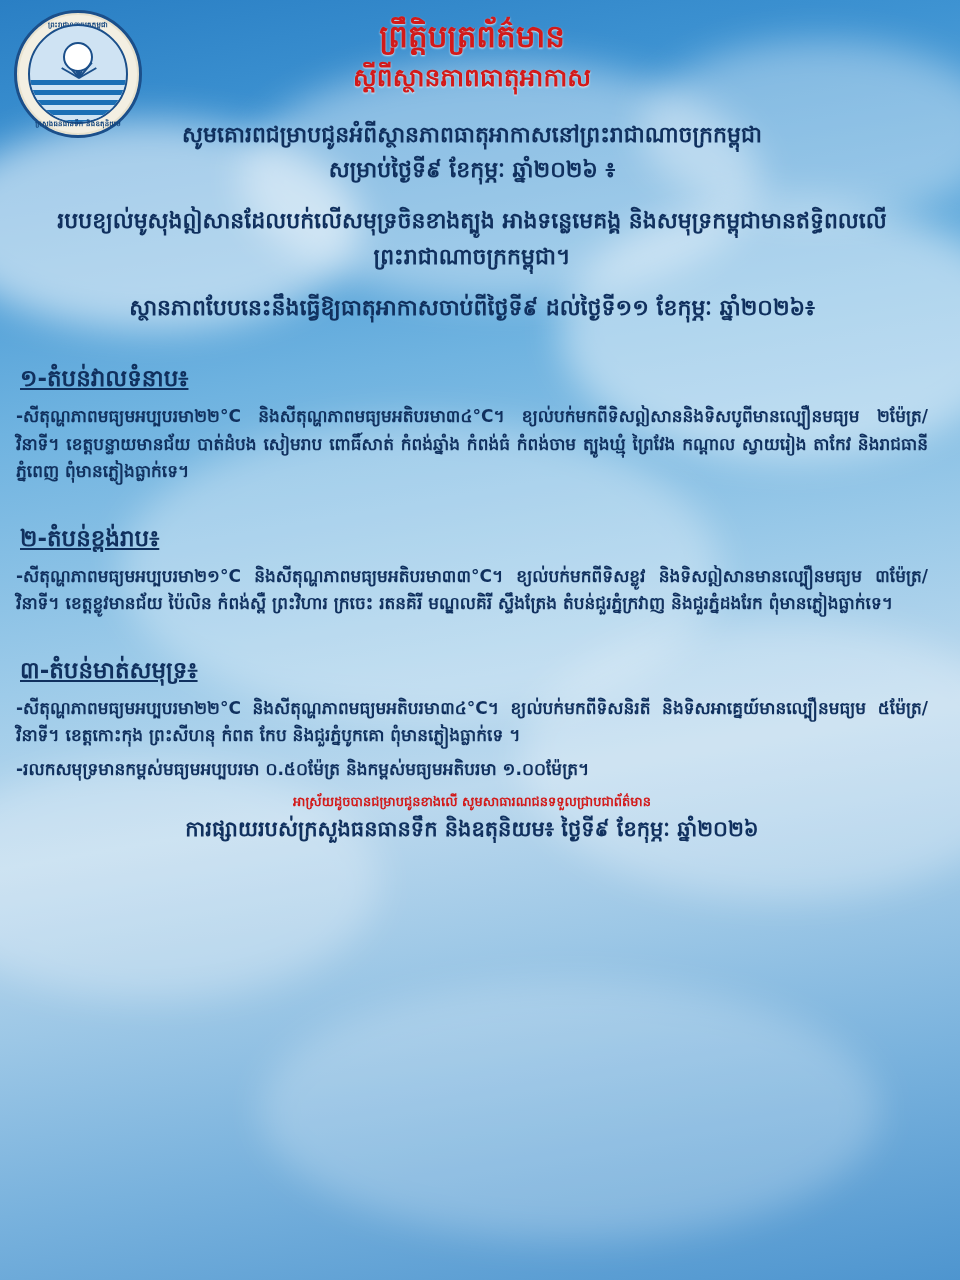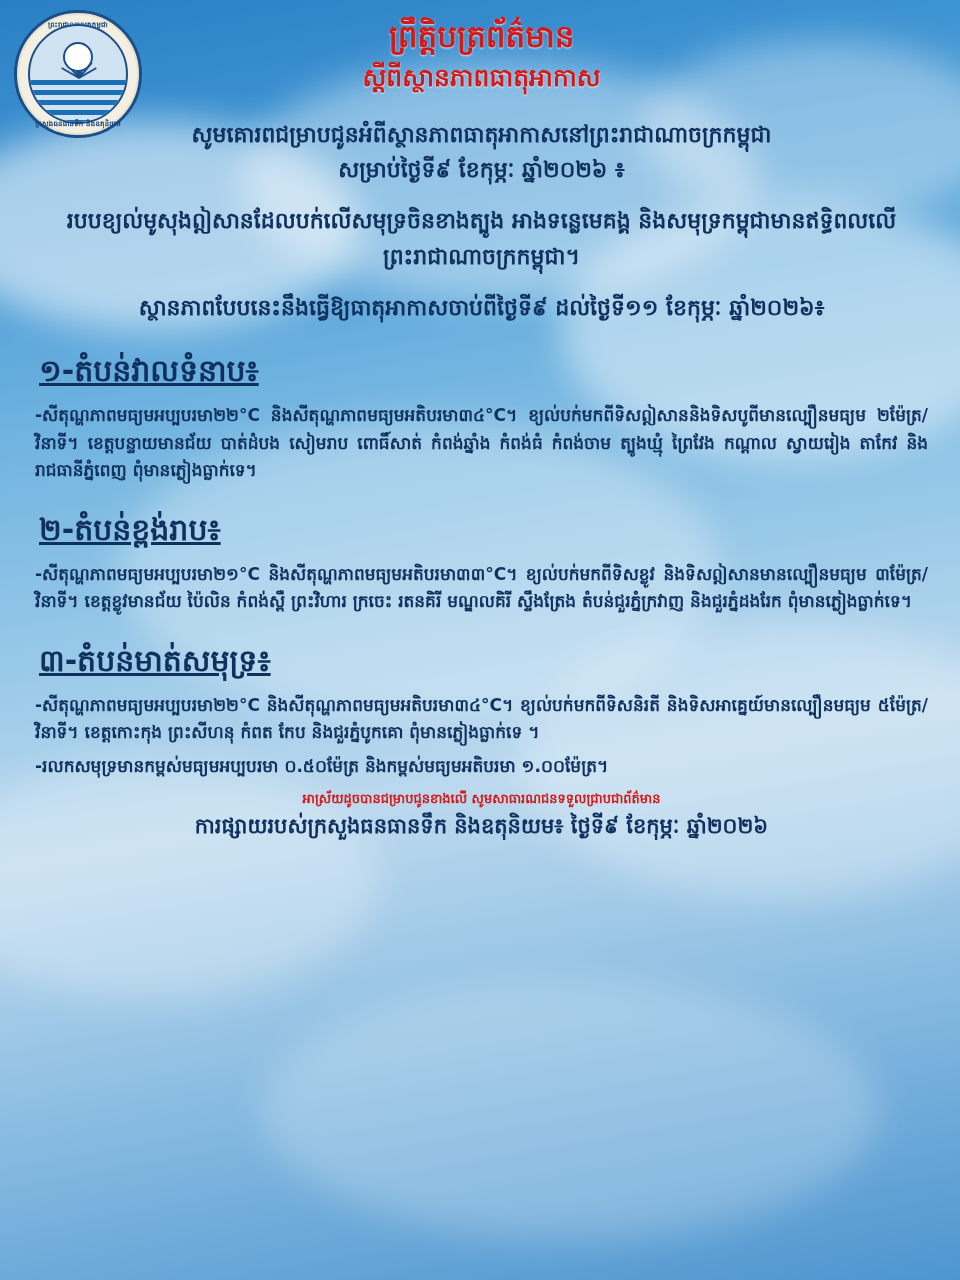--- a/index.html
+++ b/index.html
@@ -34,21 +34,21 @@
   .c6 { left: -80px;  top: 760px;  width: 460px; height: 240px; background: rgba(255,255,255,0.26); }
   .c7 { left: 260px;  top: 980px;  width: 620px; height: 260px; background: rgba(255,255,255,0.22); }
   .c8 { left: 640px;  top: 40px;   width: 360px; height: 180px; background: rgba(255,255,255,0.35); }
 
   .content {
     position: relative;
     z-index: 3;
     width: 960px;
     height: 1246px;
     box-sizing: border-box;
-    padding: 12px 26px 10px 29px;
+    padding: 12px 26px 10px 10px;
   }
 
   
   .logo {
     position: absolute;
     left: 14px;
     top: 10px;
     width: 122px;
     height: 122px;
     border-radius: 50%;
@@ -156,23 +156,23 @@
     text-align: justify;
     text-align-last: center;
     padding: 0 10px;
   }
   .para.center {
     text-align: center;
     text-align-last: center;
     margin-top: 16px;
   }
   .section-head {
-    margin-top: 26px;
-    color: #10305e;
-    font-size: 30px;
+    margin-top: 38px;
+    color: #10305e;
+    font-size: 23px;
     font-weight: bold;
     text-decoration: underline;
     padding-left: 10px;
   }
   .body-text {
     margin-top: 6px;
     color: #10305e;
     font-size: 17px;
     line-height: 1.62;
     font-weight: bold;

